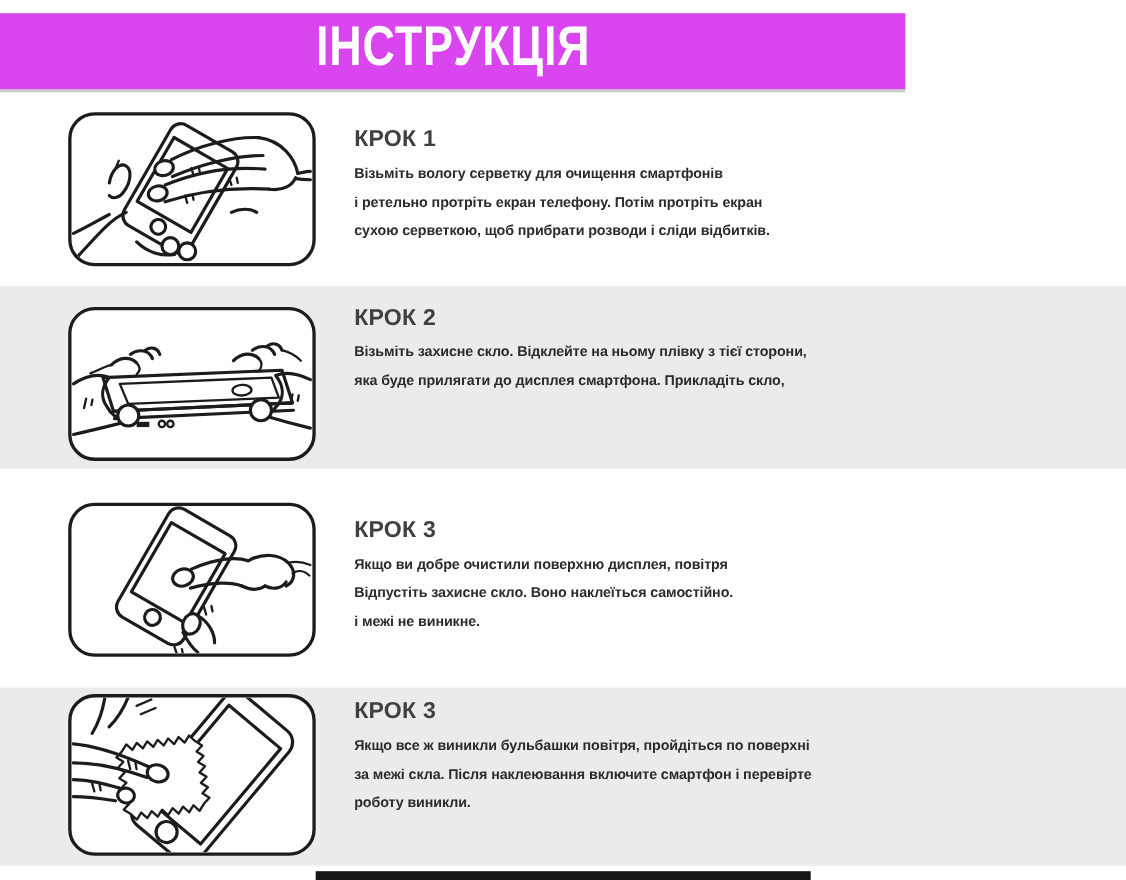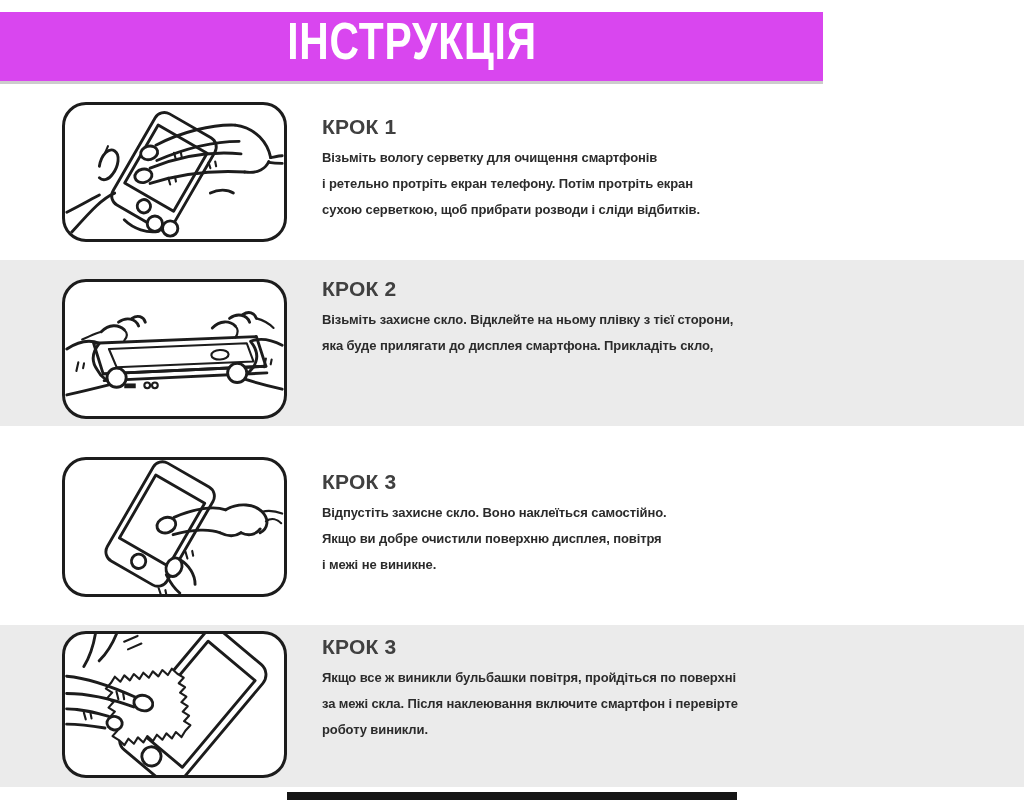--- a/index.html
+++ b/index.html
@@ -171,22 +171,22 @@
 
       <path class="thin" d="M124,96 l2,7"></path>
         <path class="thin" d="M131,95 l1,5"></path>
       <path class="thin" d="M96,134 l2,6"></path>
         <path class="thin" d="M103,136 l1,5"></path>
     </svg>
   </div>
   <div class="step-text" id="text3">
     <h2>КРОК 3</h2>
     <p>
+      <span class="ln">Якщо ви добре очистили поверхню дисплея, повітря</span>
       <span class="ln">Відпустіть захисне скло. Воно наклеїться самостійно.</span>
-      <span class="ln">Якщо ви добре очистили поверхню дисплея, повітря</span>
       <span class="ln">і межі не виникне.</span>
     </p>
   </div>
 
   <div class="illus" id="illus4">
     <svg viewBox="0 0 225 147">
 
       <g transform="rotate(40 130 75)">
         <rect x="92" y="-5" width="80" height="160" rx="14"></rect>
         <rect x="100" y="12" width="64" height="118"></rect>

